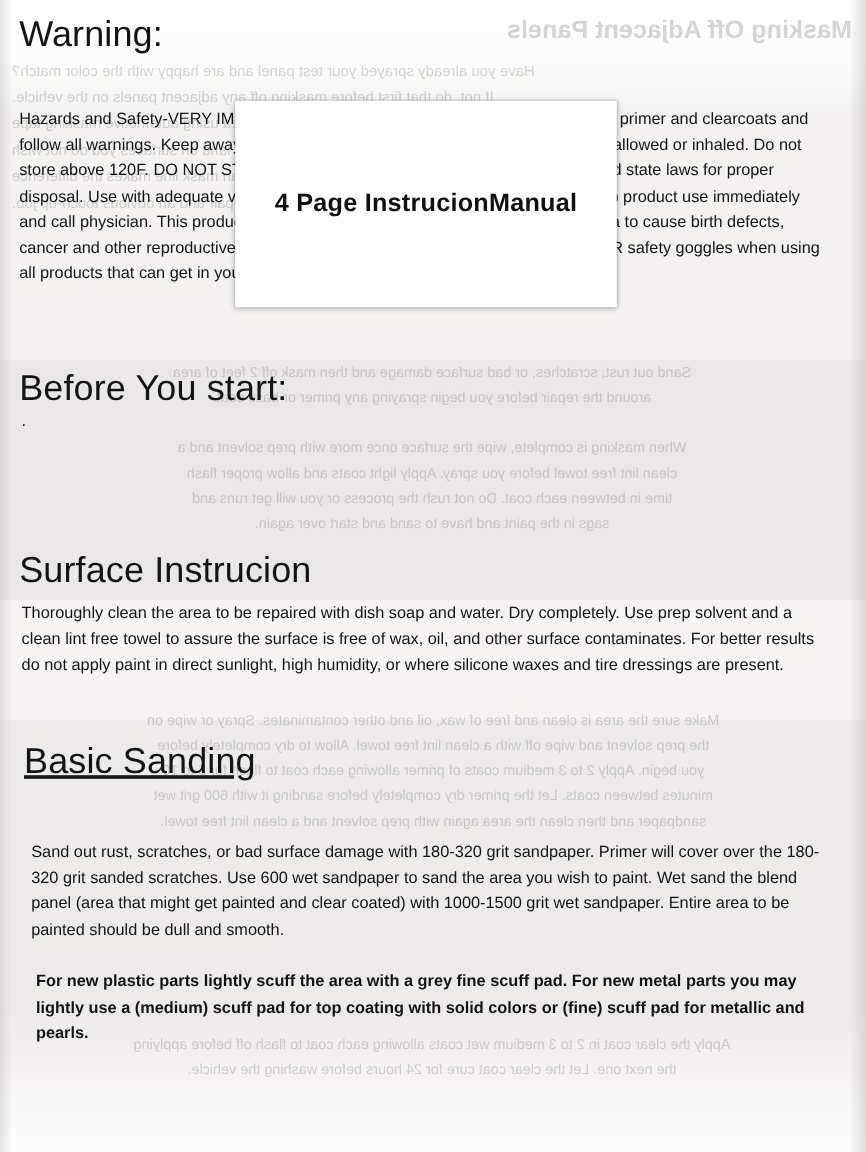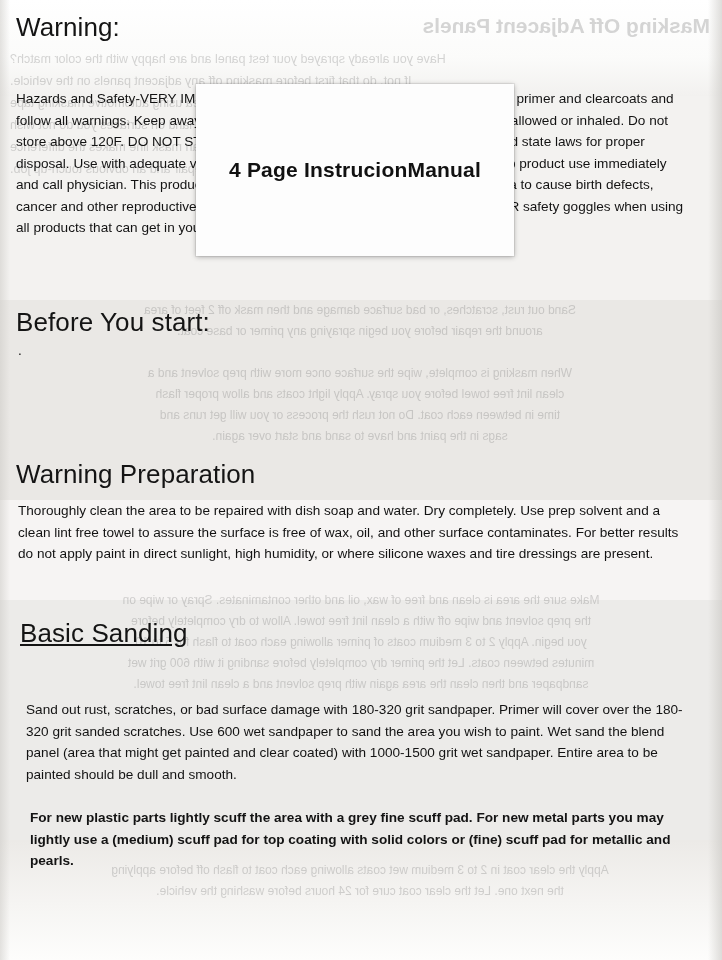--- a/index.html
+++ b/index.html
@@ -109,21 +109,21 @@
   
   .content {
     position: absolute;
     left: 0; top: 0;
     width: 722px; height: 960px;
   }
   h1.section {
     position: absolute;
     margin: 0;
     font-weight: normal;
-    font-size: 26px;
+    font-size: 30px;
     letter-spacing: 0.1px;
     color: #141414;
   }
   .body-text {
     position: absolute;
     font-size: 13.6px;
     line-height: 21.5px;
     color: #131313;
   }
   .body-text p { margin: 0 0 12px 0; }
@@ -192,21 +192,21 @@
     <h1 class="section" style="left:16px; top:12px;">Warning:</h1>
     <div class="body-text" style="left:16px; top:88px; width:676px;">
       <p>Hazards and Safety-VERY IMPORTANT read all labels on touch-up paint including primer and clearcoats and follow all warnings. Keep away from children. Call a physician IMMEDIATELY if swallowed or inhaled. Do not store above 120F. DO NOT STORE IN CAR and avoid freezing. Follow all local and state laws for proper disposal. Use with adequate ventilation. If you experience dizziness or nausea stop product use immediately and call physician. This product contains chemicals known to the State of California to cause birth defects, cancer and other reproductive harm. WEAR a protective paint respirator and WEAR safety goggles when using all products that can get in your eyes. This includes the primer, paint and clearcoat.</p>
     </div>
 
     <h1 class="section" style="left:16px; top:307px;">Before You start:</h1>
     <div class="body-text" style="left:18px; top:340px; width:672px;">
       <p style="margin-bottom:4px;">.</p>
     </div>
 
-    <h1 class="section" style="left:16px; top:459px;">Warning Preparation</h1>
+    <h1 class="section" style="left:16px; top:459px;">Surface Instrucion</h1>
     <div class="body-text" style="left:18px; top:500px; width:672px;">
       <p>Thoroughly clean the area to be repaired with dish soap and water.  Dry completely. Use prep solvent and a clean lint free towel to assure the surface is free of wax, oil, and other surface contaminates. For better results do not apply paint in direct sunlight, high humidity, or where silicone waxes and tire dressings are present.</p>
     </div>
 
     <h1 class="section" style="left:20px; top:618px;text-decoration:underline;">Basic Sanding</h1>
     <div class="body-text" style="left:26px; top:699px; width:664px;">
       <p style="margin-bottom:22px;">Sand out rust, scratches, or bad surface damage with 180-320 grit sandpaper. Primer will cover over the 180-320 grit sanded scratches. Use 600 wet sandpaper to sand the area you wish to paint. Wet sand the blend panel (area that might get painted and clear coated) with 1000-1500 grit wet sandpaper. Entire area to be painted should be dull and smooth.</p>
       <p style="margin-left:4px;font-weight:bold;">For new plastic parts lightly scuff the area with a grey fine scuff pad. For new metal parts you may lightly use a (medium) scuff pad for top coating with solid colors or (fine) scuff pad for metallic and pearls.</p>
     </div>
 

